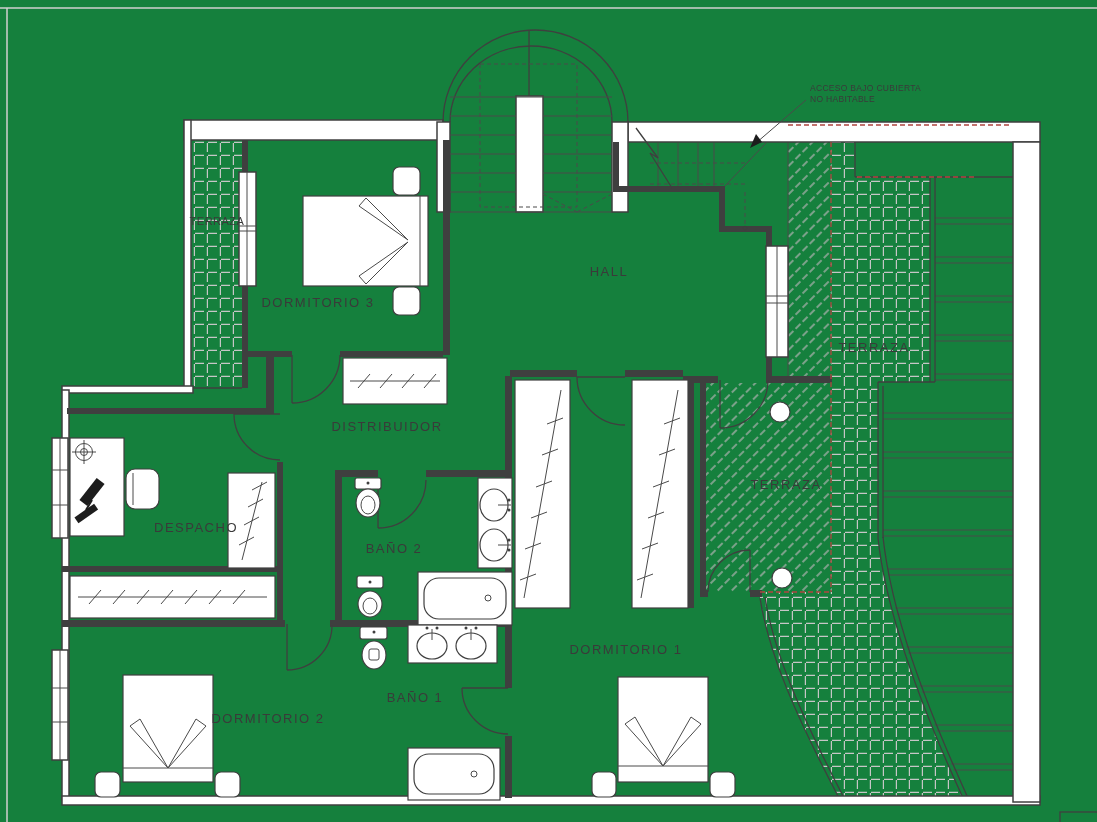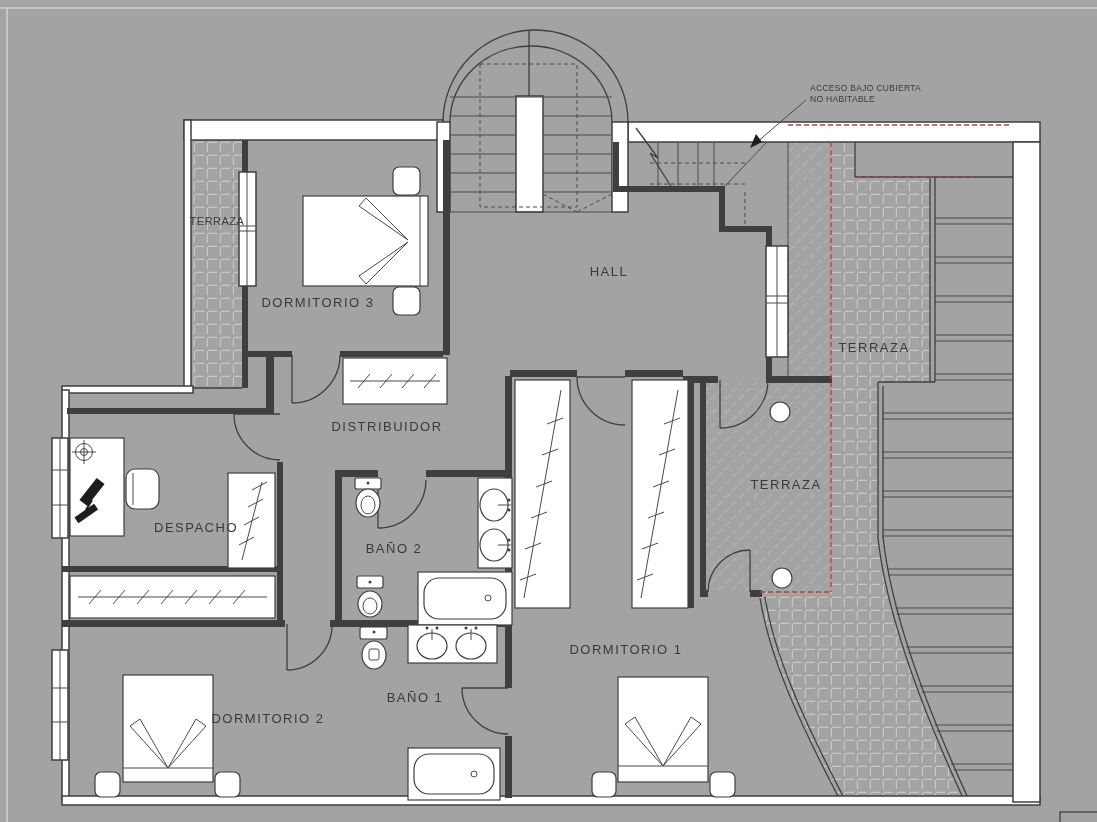--- a/index.html
+++ b/index.html
@@ -1,16 +1,16 @@
 <!DOCTYPE html>
 <html><head>
 <meta charset="utf-8">
 <style>
   html,body{margin:0;padding:0;background:#ffffff;}
-  .page{width:1097px;height:822px;position:relative;background:#a3a3a3;overflow:hidden;text-align:center;}
+  .page{width:1097px;height:822px;position:relative;background:#15803d;overflow:hidden;text-align:center;}
   svg{display:block;}
   .lbl{font-family:"Liberation Sans",sans-serif;fill:#3a3a3a;font-size:13px;letter-spacing:1.5px;text-anchor:middle;}
   .lbl-xs{font-size:11px;letter-spacing:0.5px;}
   .lbl-sm{font-family:"Liberation Sans",sans-serif;fill:#3a3a3a;font-size:8.5px;letter-spacing:0.3px;text-anchor:start;}
   .ln{stroke:#3f3f3f;stroke-width:1.3;fill:none;}
   .thin{stroke:#4a4a4a;stroke-width:1;fill:none;}
   .wall{fill:#3f3f3f;stroke:none;}
   .hw{fill:#ffffff;stroke:#3f3f3f;stroke-width:1.5;}
   .furn{stroke:#3f3f3f;stroke-width:1.2;fill:#ffffff;}
   .dash{stroke-dasharray:4 3;}

